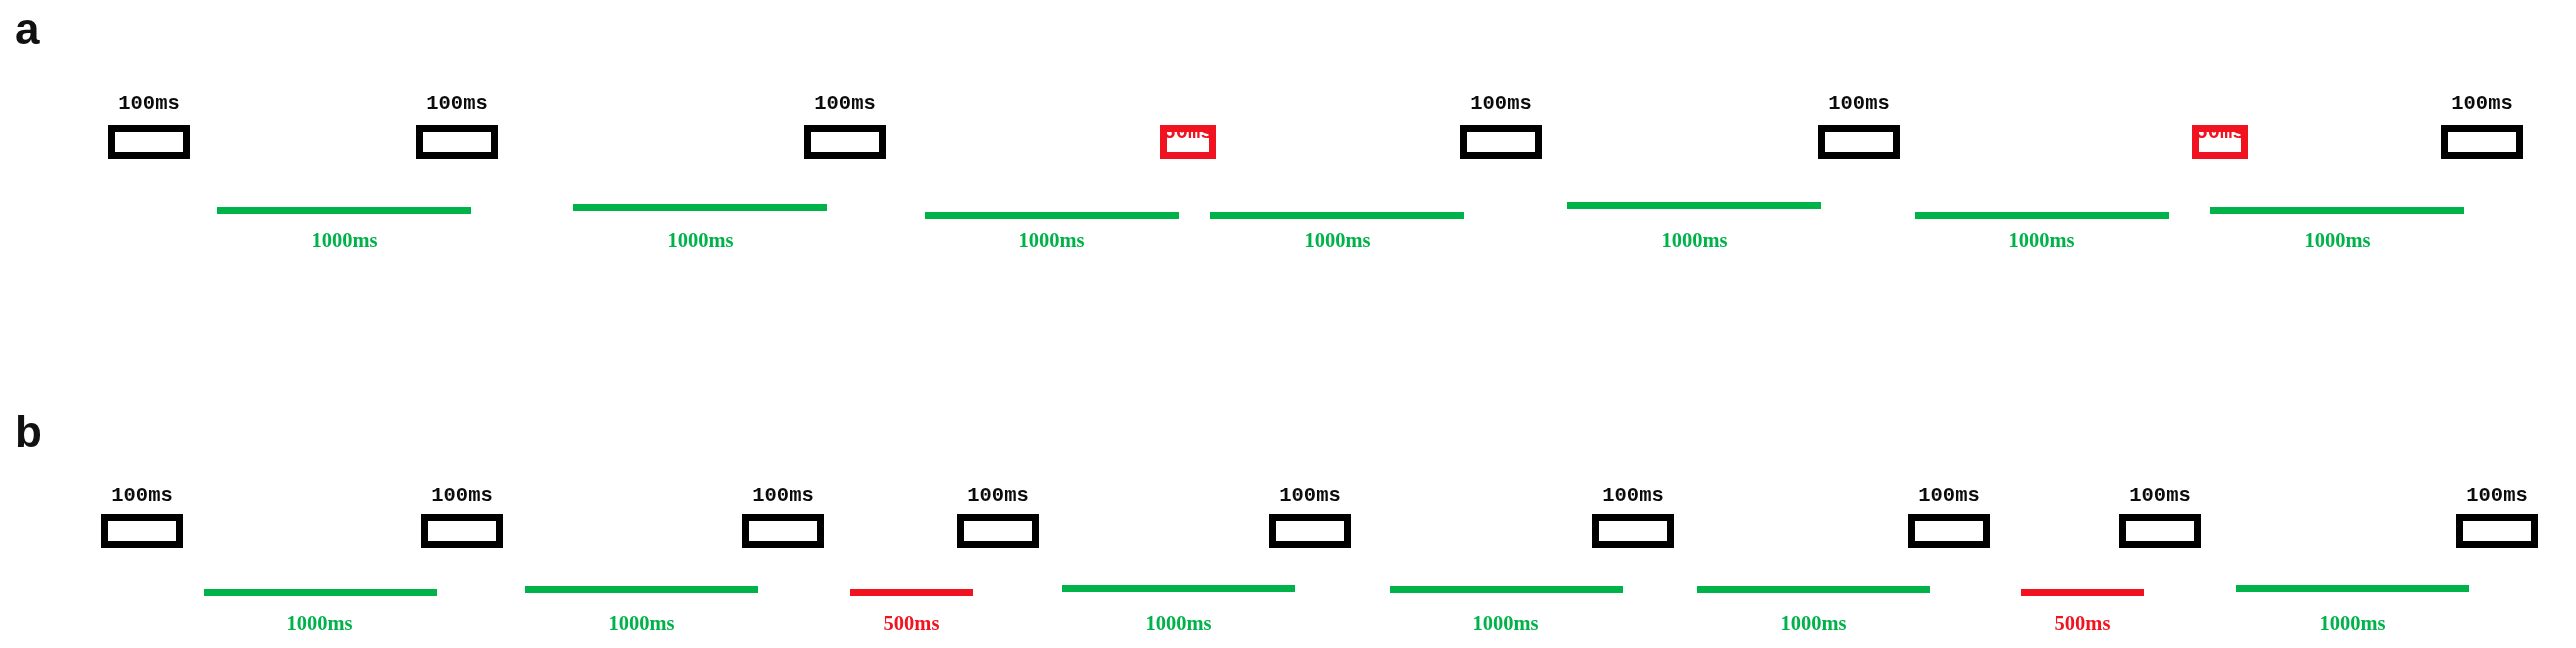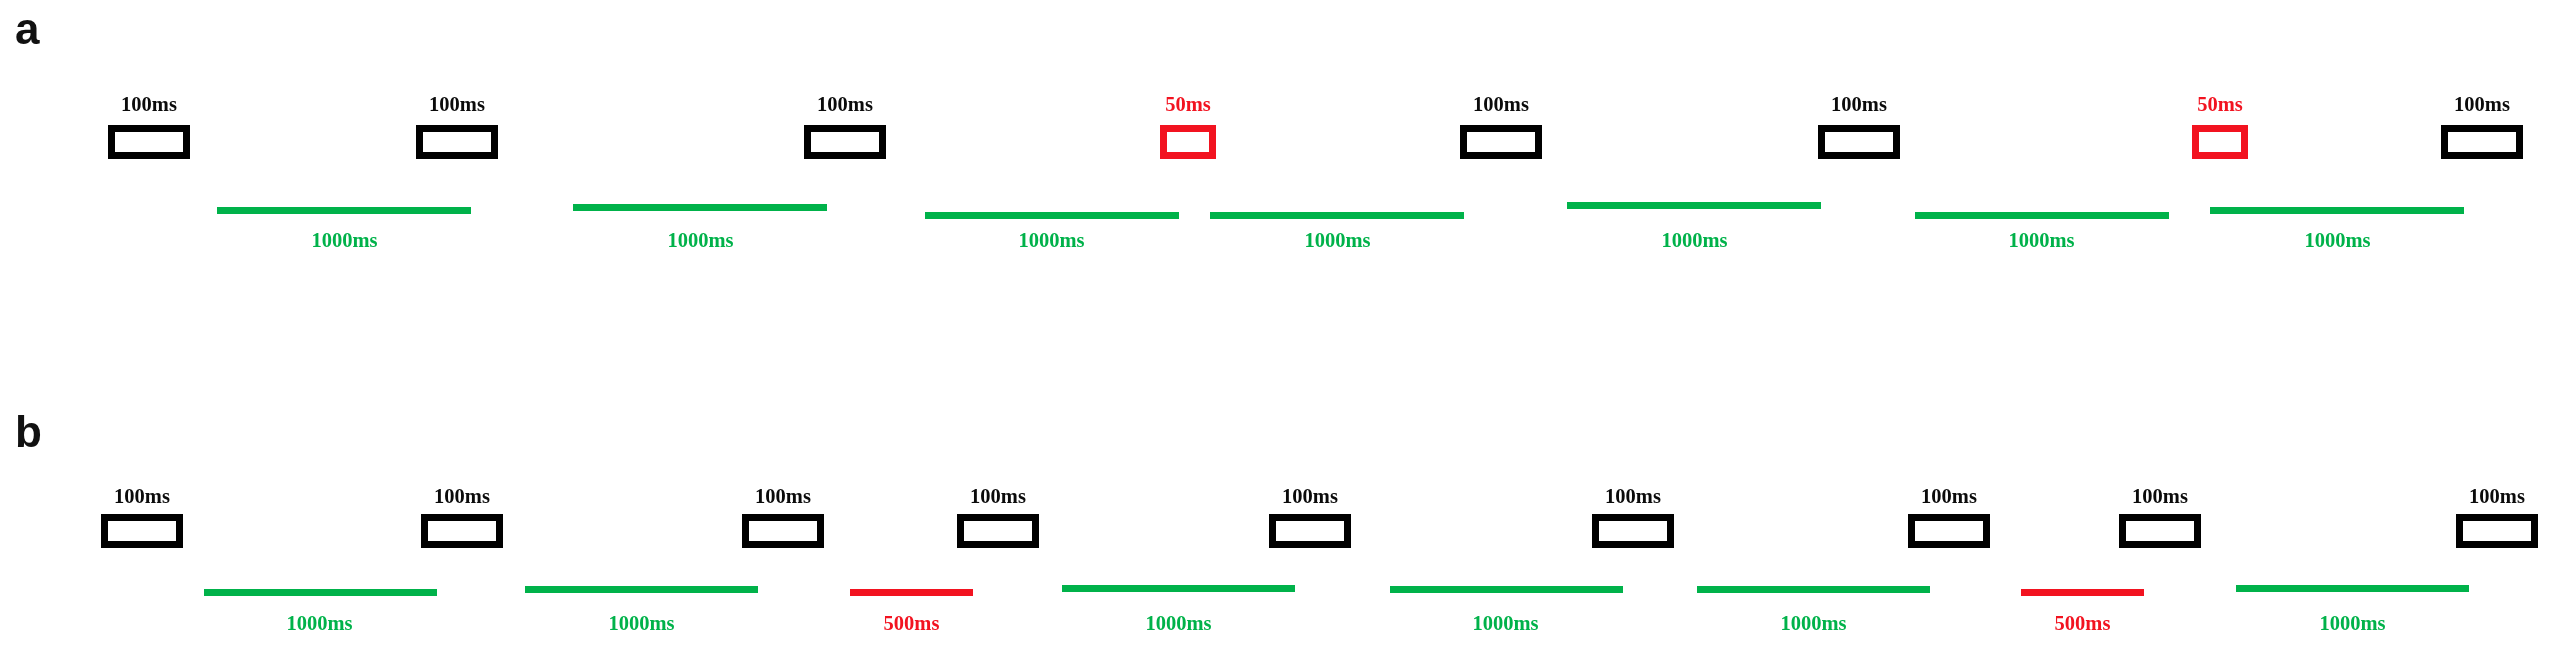--- a/index.html
+++ b/index.html
@@ -32,29 +32,29 @@
     background: #ffffff;
   }
   .stim-box.black {
     border: 7.5px solid #000000;
   }
   .stim-box.red {
     border: 7.5px solid #f21320;
   }
   .box-label {
     position: absolute;
-    font-family: Liberation Serif, serif;
+    font-family: Liberation Mono, monospace;
     font-weight: bold;
     font-size: 20.5px;
     line-height: 1;
     white-space: nowrap;
     text-align: center;
   }
   .box-label.black { color: #0b0b0b; }
-  .box-label.red   { color: #f21320; }
+  .box-label.red   { color: #f21320; margin-top: 29px; }
 
   .isi-line {
     position: absolute;
     height: 6.8px;
   }
   .isi-line.green { background: #00b24a; }
   .isi-line.red   { background: #f21320; }
 
   .isi-label {
     position: absolute;

